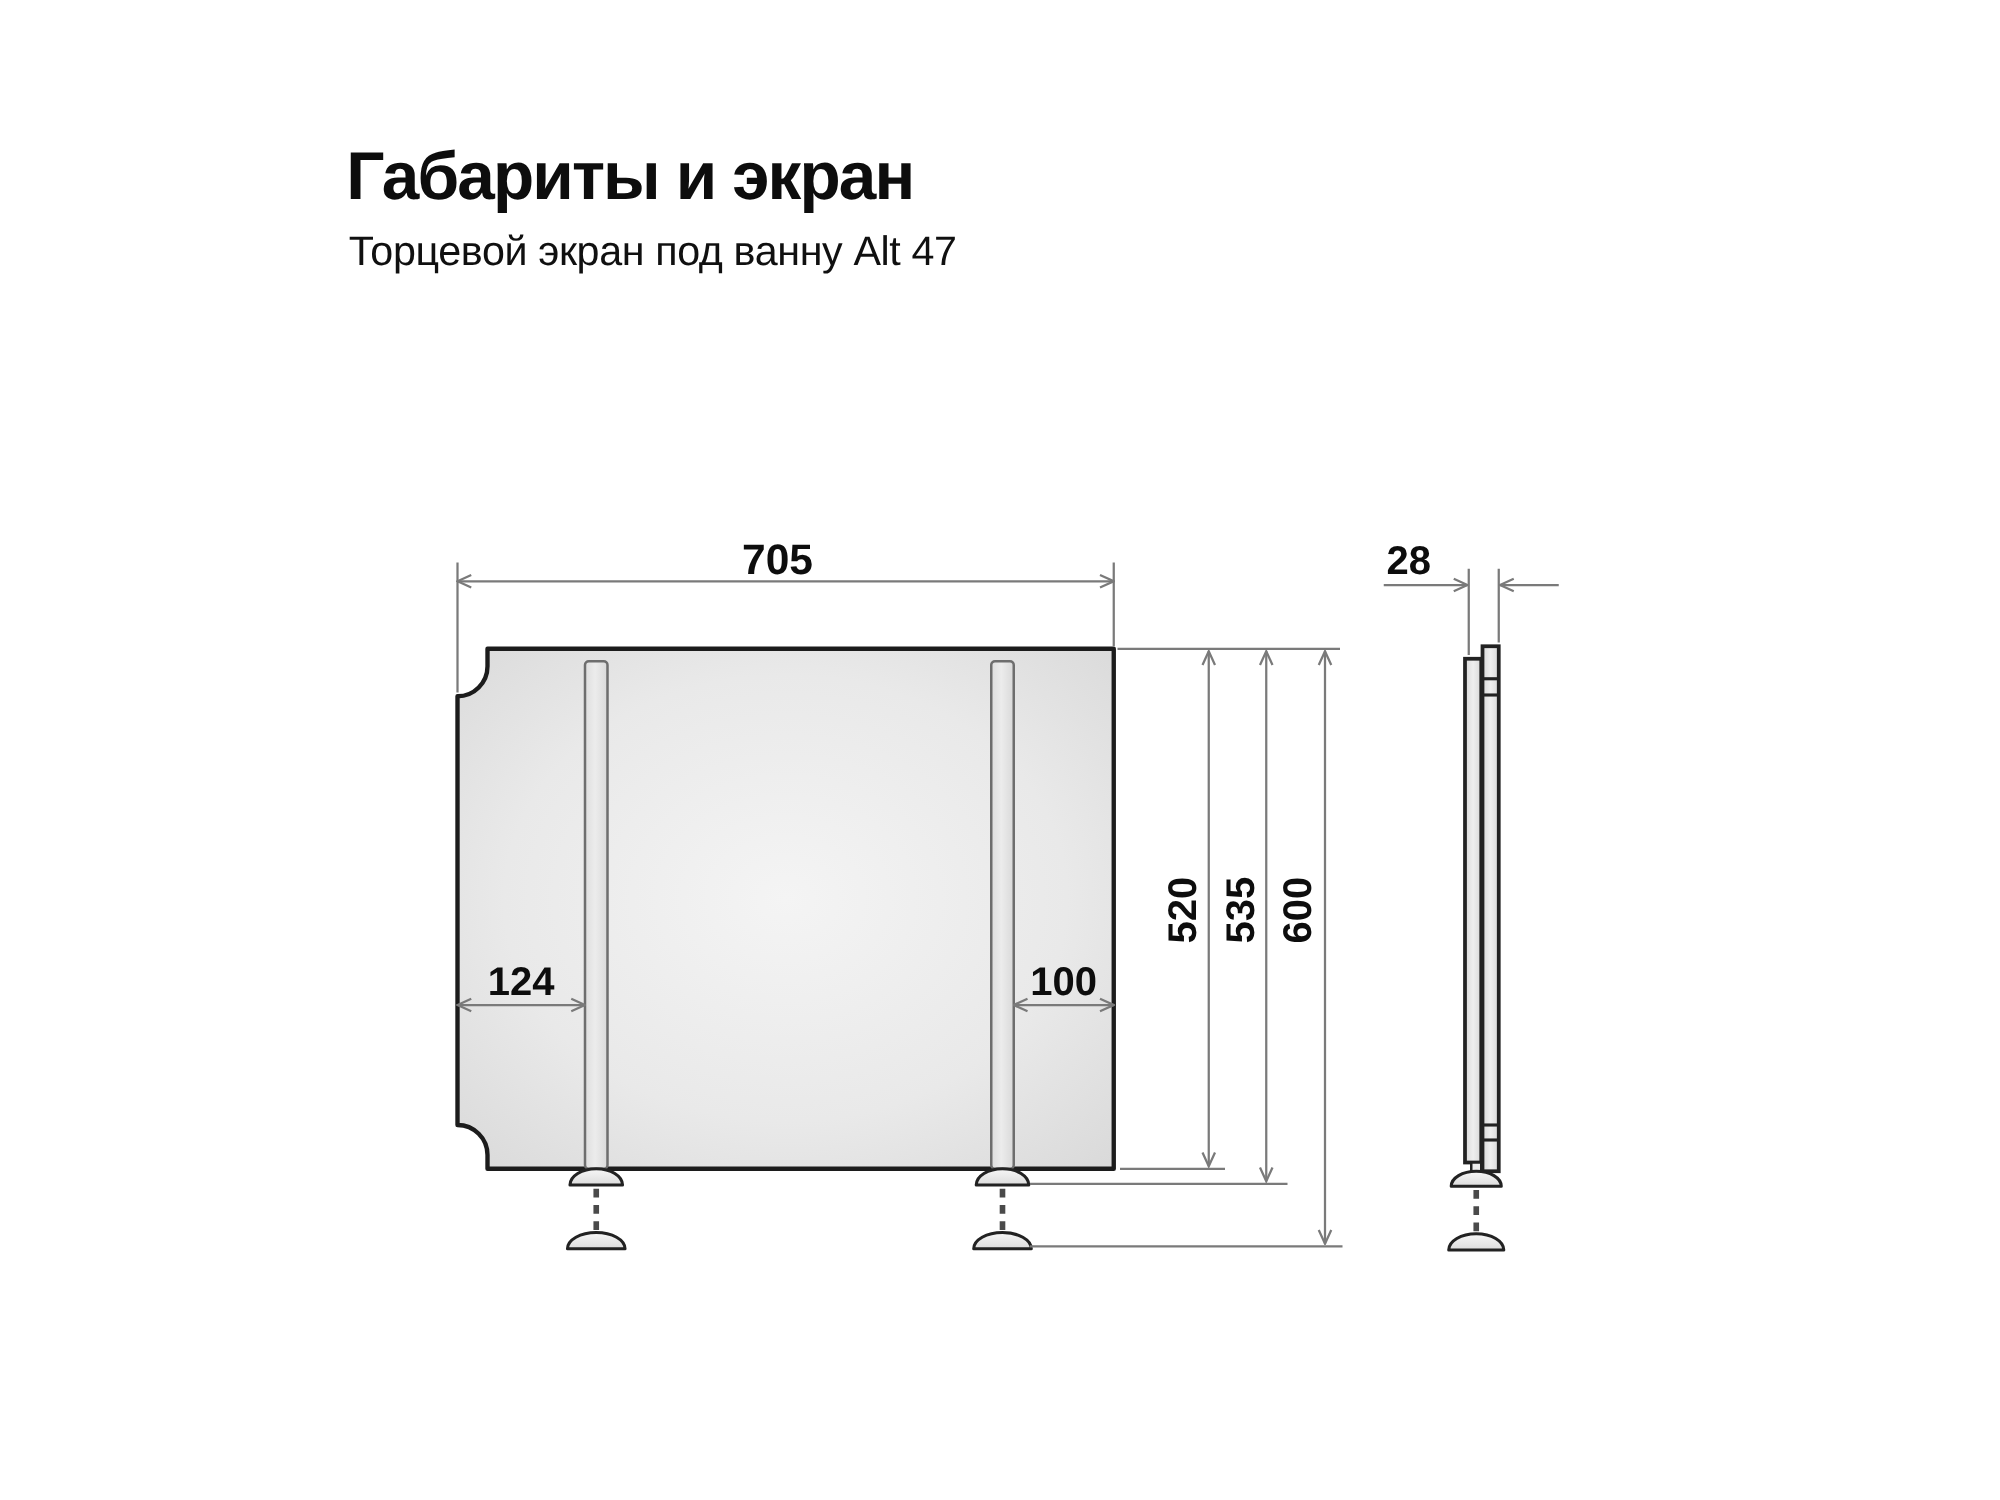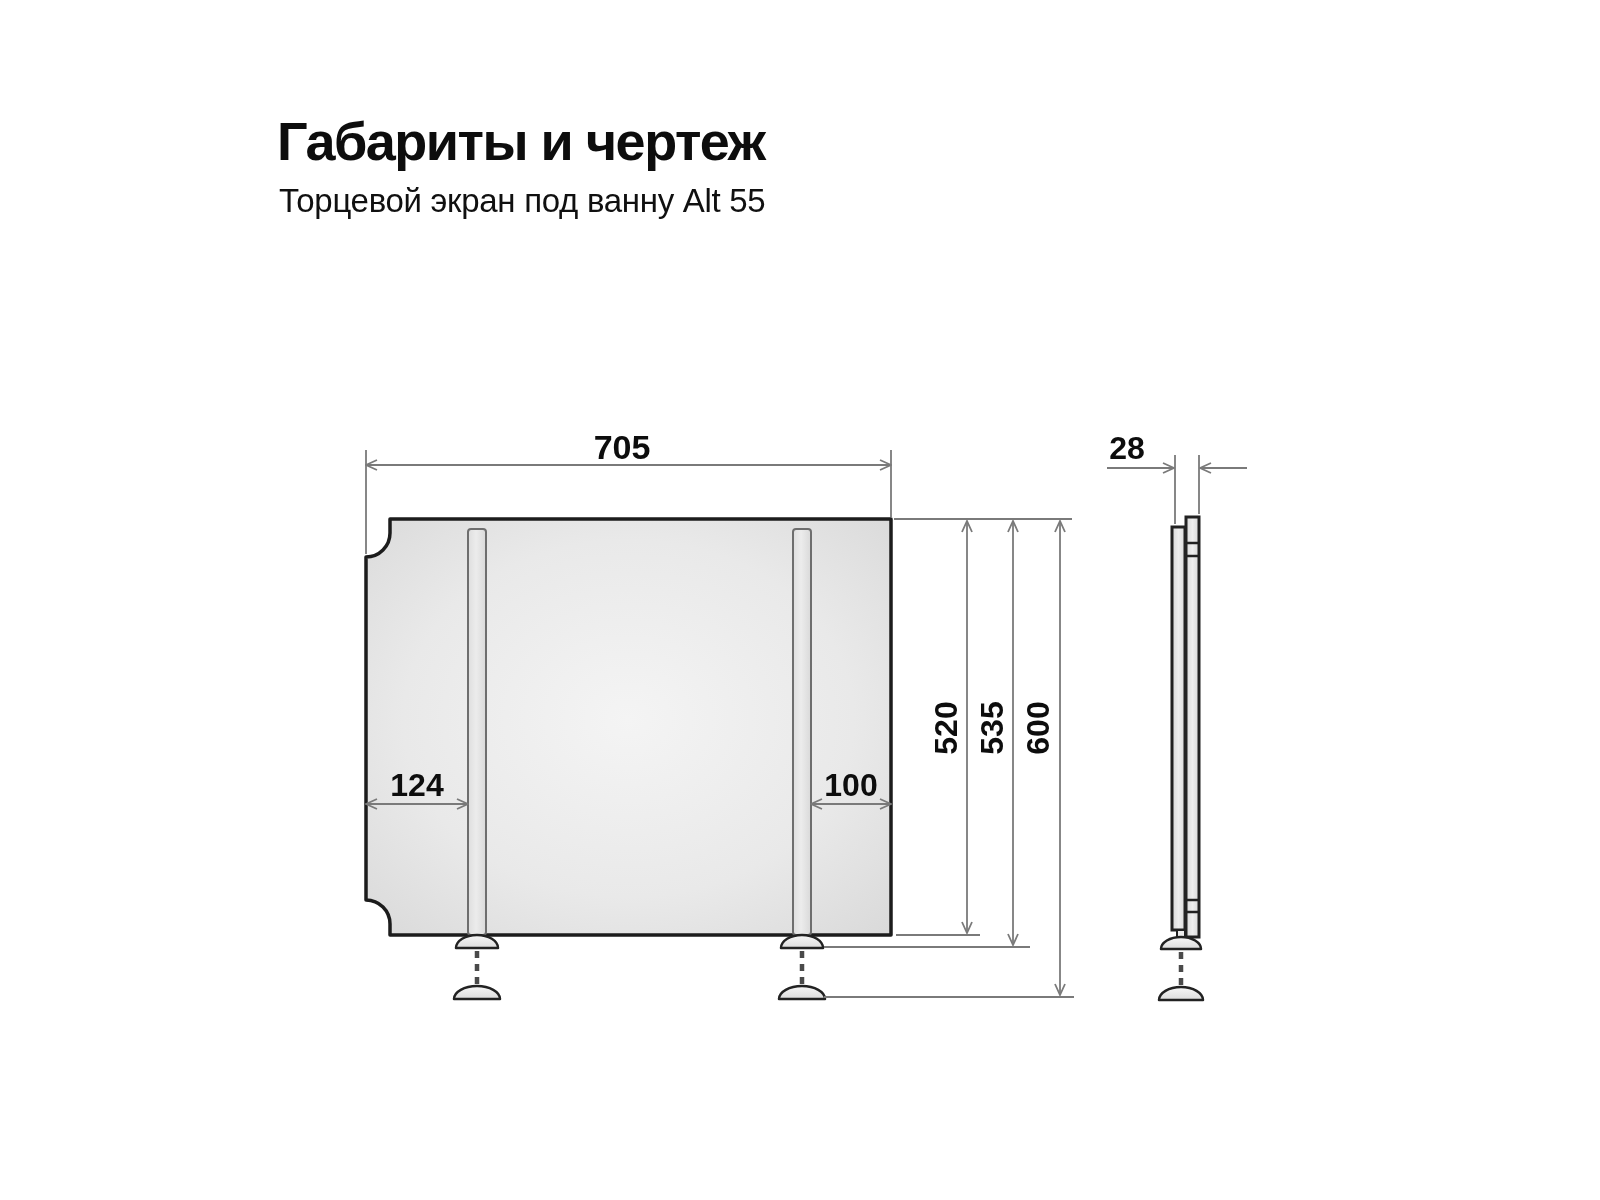--- a/index.html
+++ b/index.html
@@ -20,22 +20,22 @@
   .dim-label {
     font-family: "Liberation Sans", sans-serif;
     font-size: 32px; font-weight: 700; fill: #0d0d0d;
   }
   .big-label { font-size: 34px; }
 </style>
 </head>
 <body>
 
 <div class="header">
-  <h1 class="title">Габариты и чертеж</h1>
-  <div class="subtitle">Торцевой экран под ванну Alt 55</div>
+  <h1 class="title">Габариты и экран</h1>
+  <div class="subtitle">Торцевой экран под ванну Alt 47</div>
 </div>
 
 <svg class="drawing" width="1600" height="1200" viewBox="0 0 1600 1200" xmlns="http://www.w3.org/2000/svg">
 
   <defs>
     <radialGradient id="gPanel" cx="50%" cy="48%" r="78%">
       <stop offset="0%" stop-color="#f4f4f4"></stop>
       <stop offset="55%" stop-color="#e9e9e9"></stop>
       <stop offset="100%" stop-color="#d6d6d6"></stop>
     </radialGradient>

